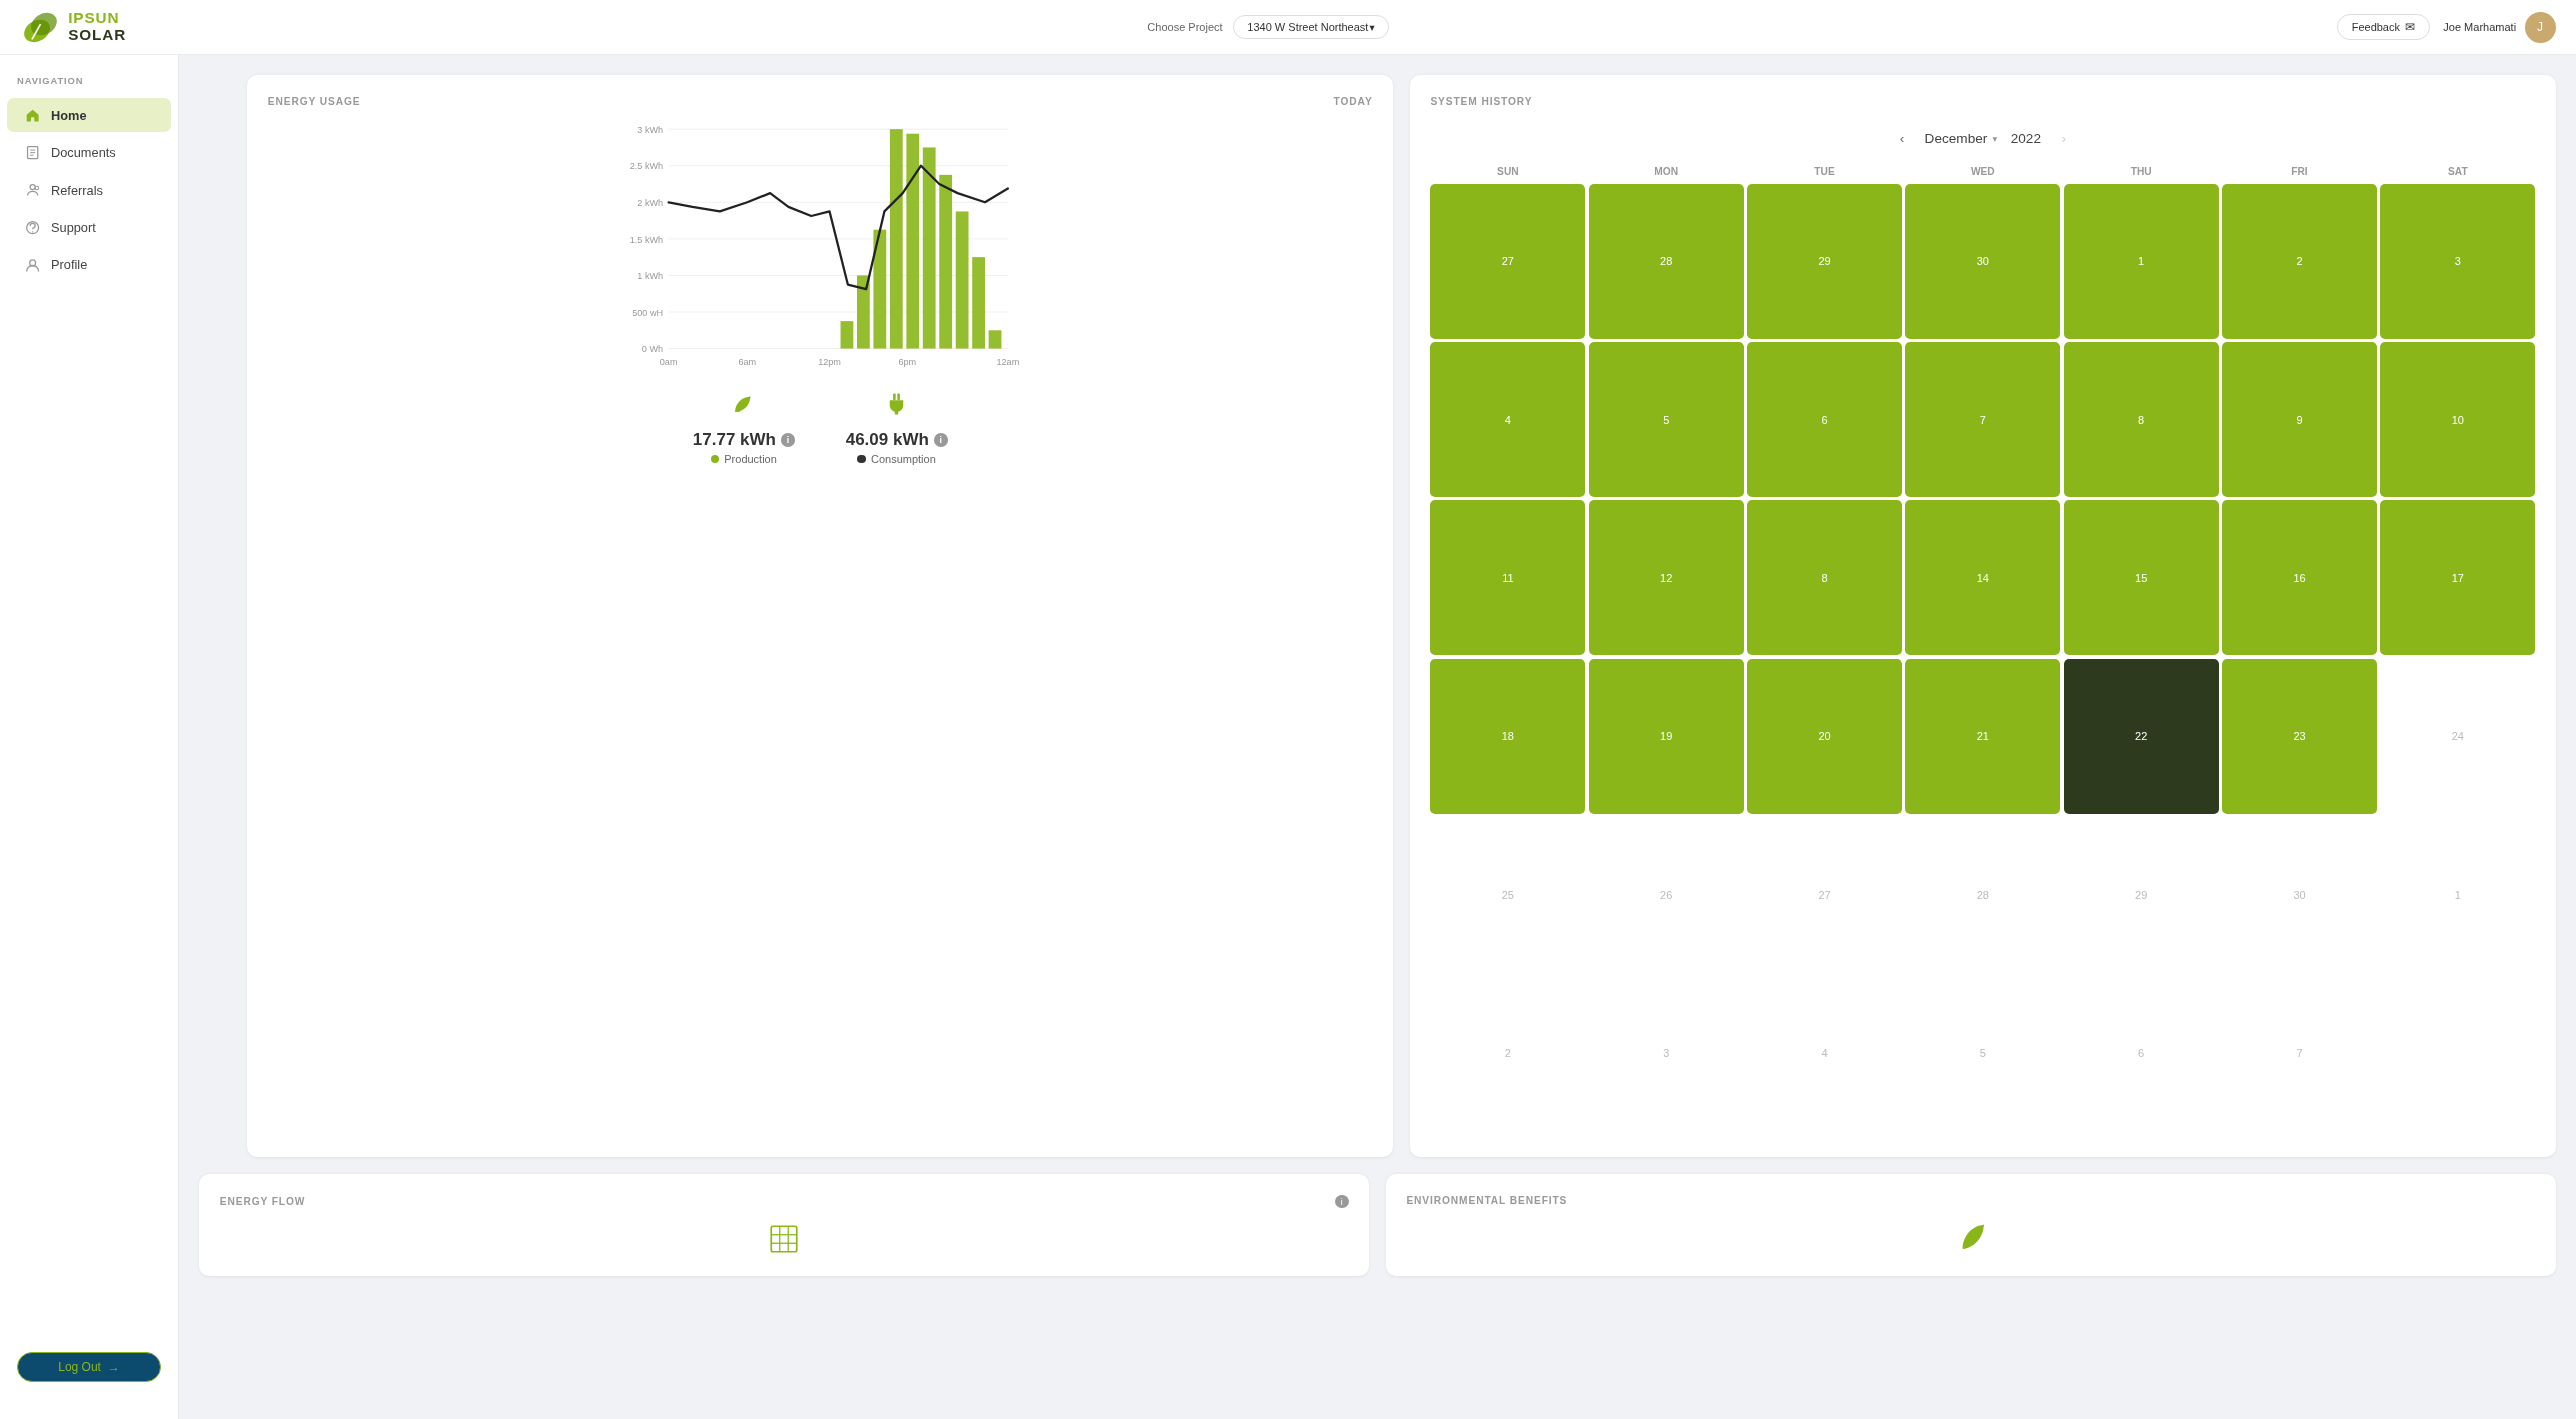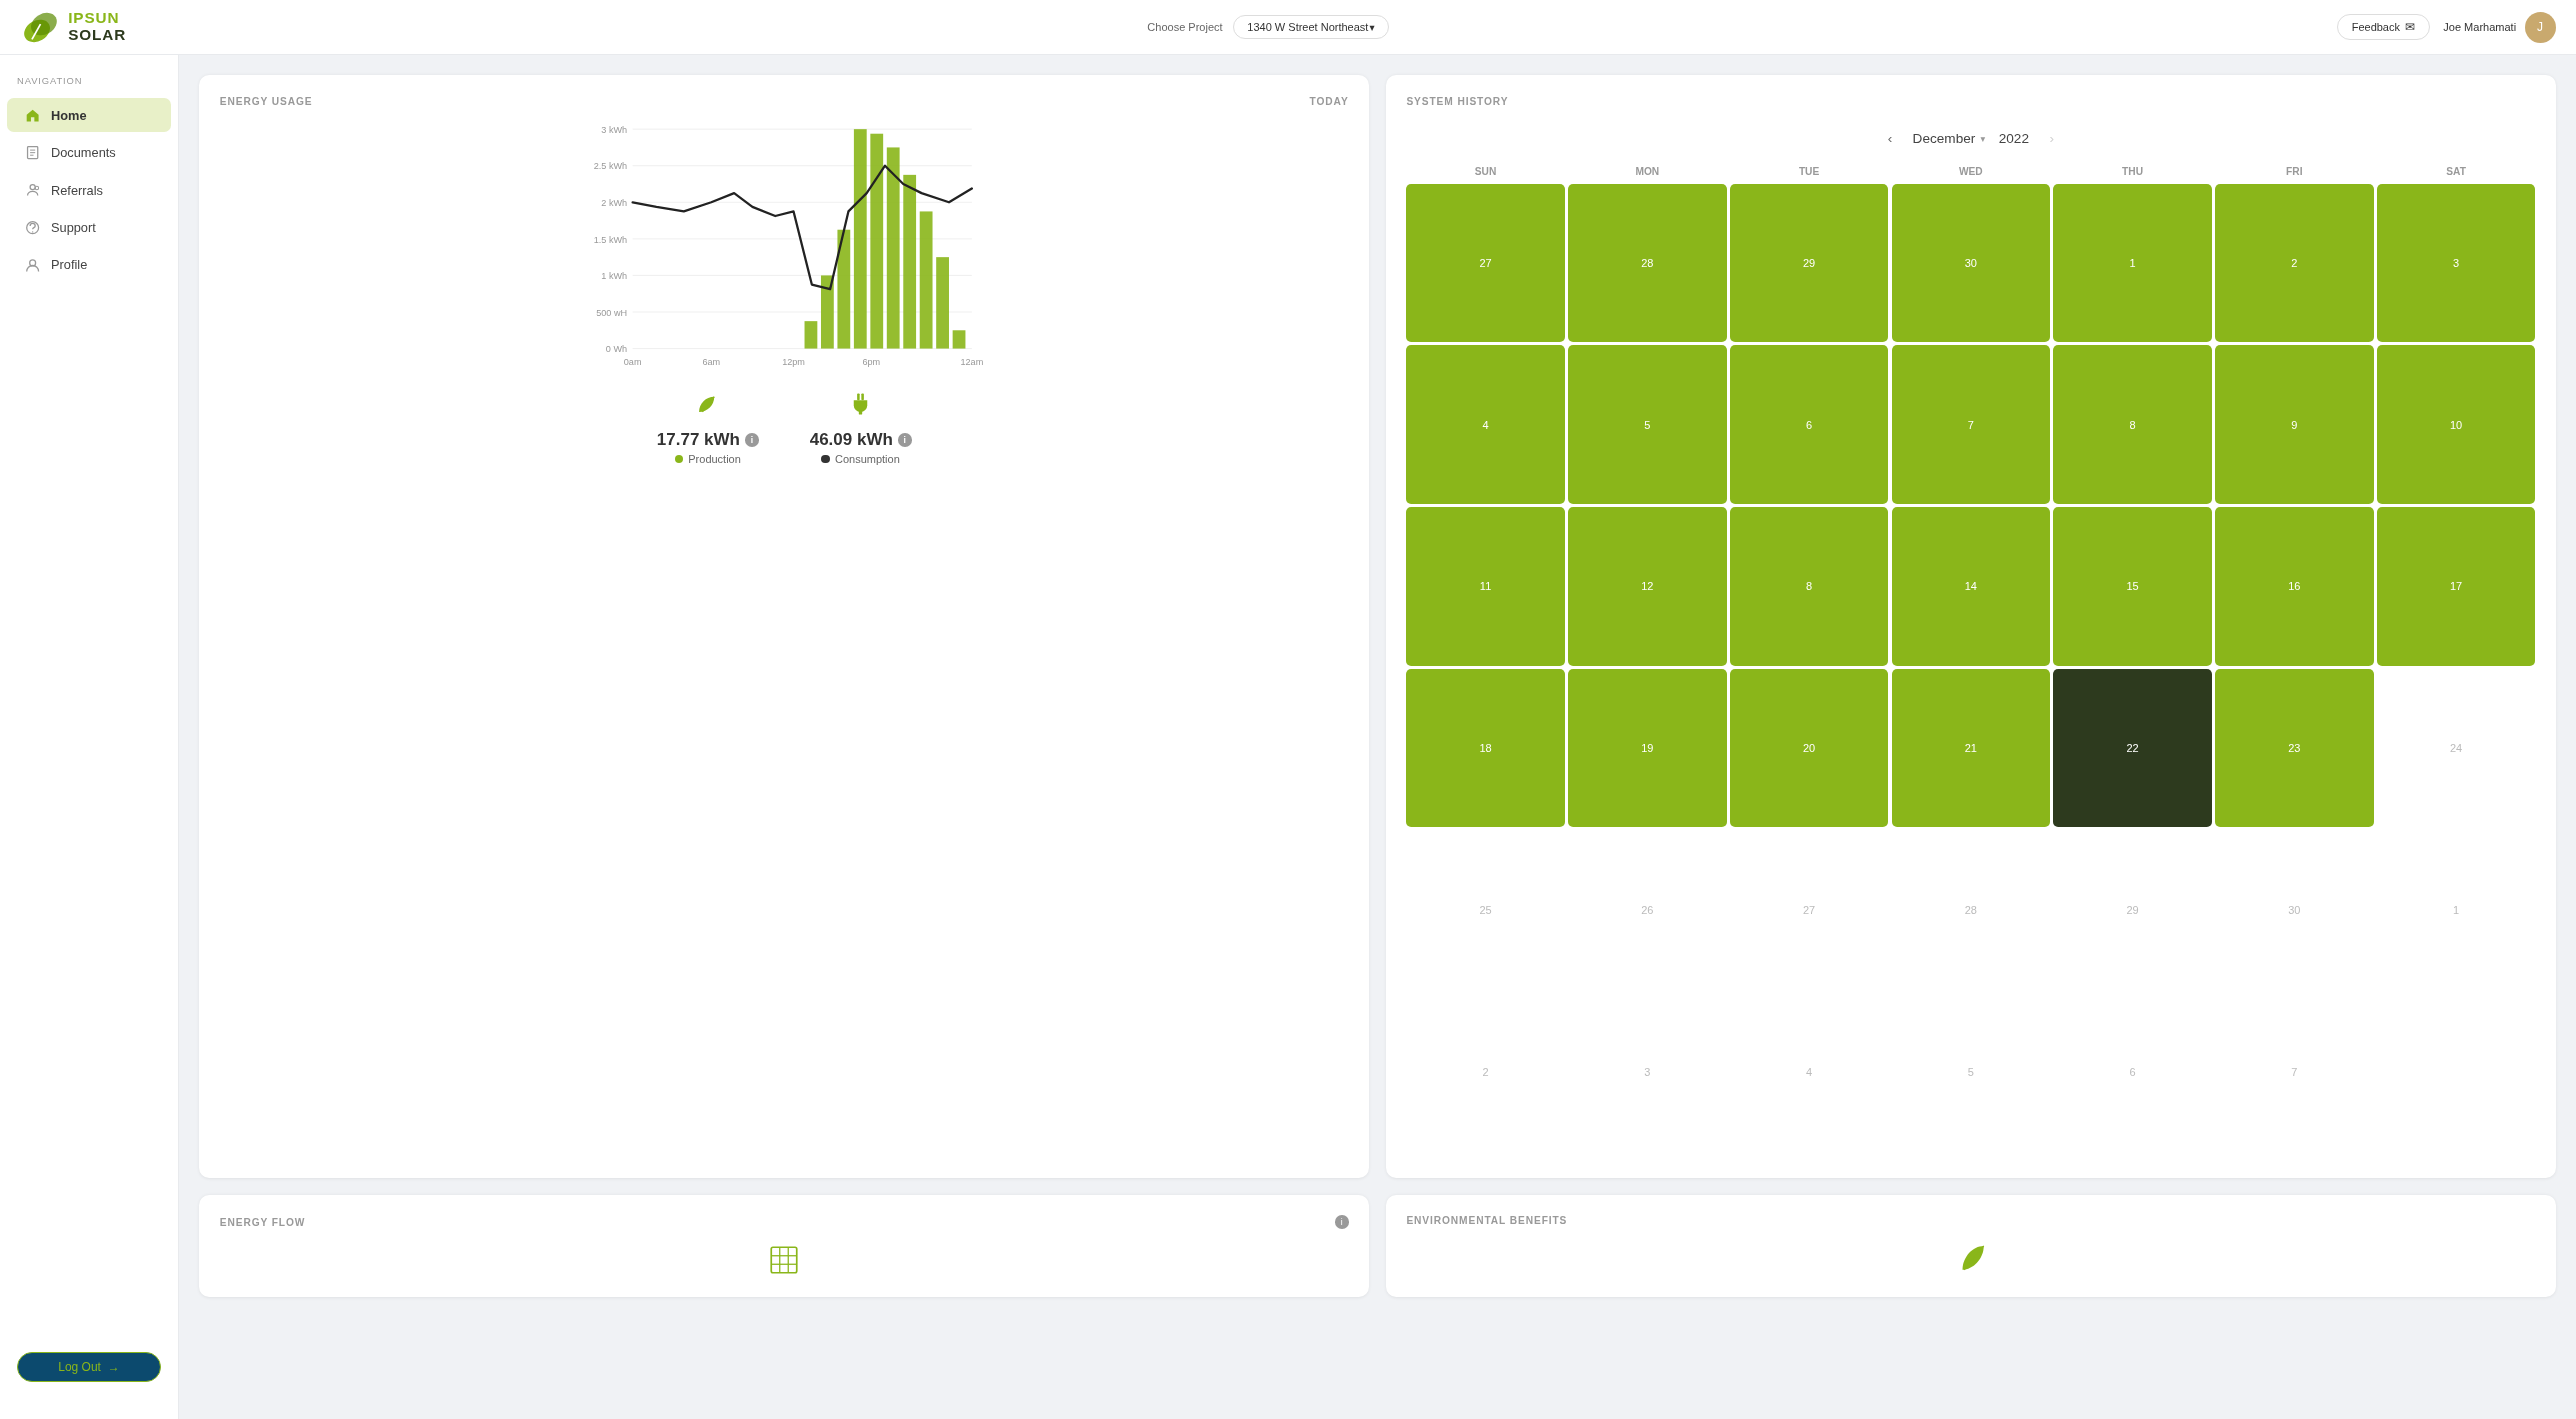--- a/index.html
+++ b/index.html
@@ -57,21 +57,21 @@
 
     
     .sidebar {
       width: 179px;
       background: #fff;
       border-right: 0.9px solid #e8eaed;
       display: flex;
       flex-direction: column;
       padding: 20.4px 0;
     }
-    .nav-label { font-size: 9.4px; color: #999; font-weight: 400; letter-spacing: 0.9px; padding: 0 17px 10.2px; }
+    .nav-label { font-size: 9.4px; color: #999; font-weight: 700; letter-spacing: 0.9px; padding: 0 17px 10.2px; }
     .nav-item {
       display: flex;
       align-items: center;
       gap: 10.2px;
       padding: 8.5px 17px;
       cursor: pointer;
       font-size: 12.8px;
       color: #444;
       border-radius: 6.8px;
       margin: 1.7px 6.8px;
@@ -93,21 +93,21 @@
       align-items: center;
       justify-content: center;
       gap: 6.8px;
       font-weight: 500;
     }
 
     
     .content { flex: 1; overflow-y: auto; padding: 20.4px; display: flex; flex-direction: column; gap: 17px; }
 
     
-    .cards-row { display: grid; grid-template-columns: 1fr 1fr; gap: 17px; }
+    .cards-row { display: grid; grid-template-columns: 1fr 1fr; gap: 17px; margin-left: 48px; }
 
     .card {
       background: #fff;
       border-radius: 10.2px;
       padding: 20.4px;
       box-shadow: 0 0.9px 3.4px rgba(0,0,0,0.07);
     }
 
     
     .card-header { display: flex; justify-content: space-between; align-items: center; margin-bottom: 13.6px; }

